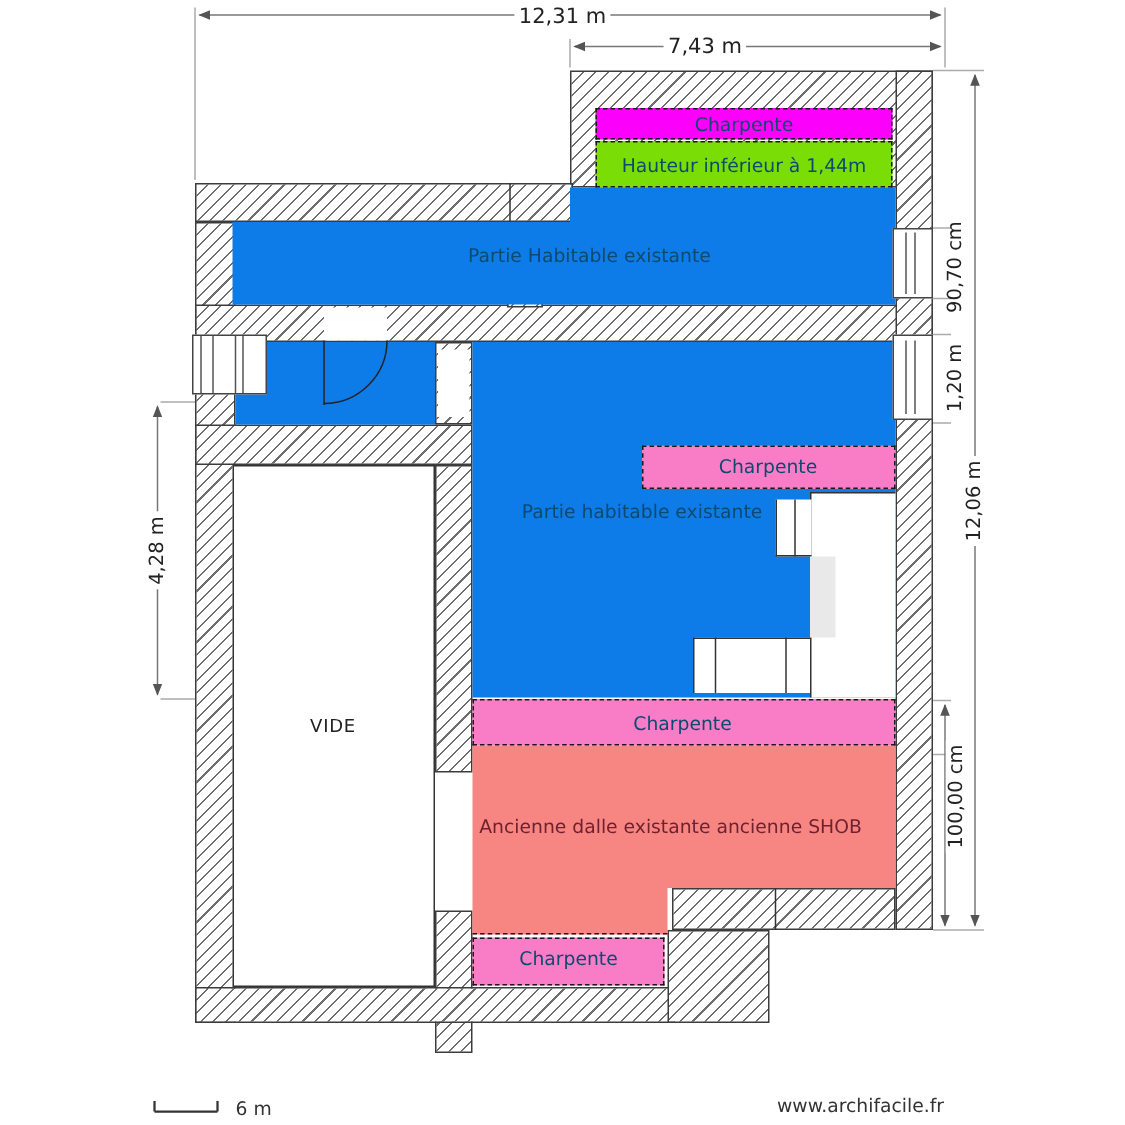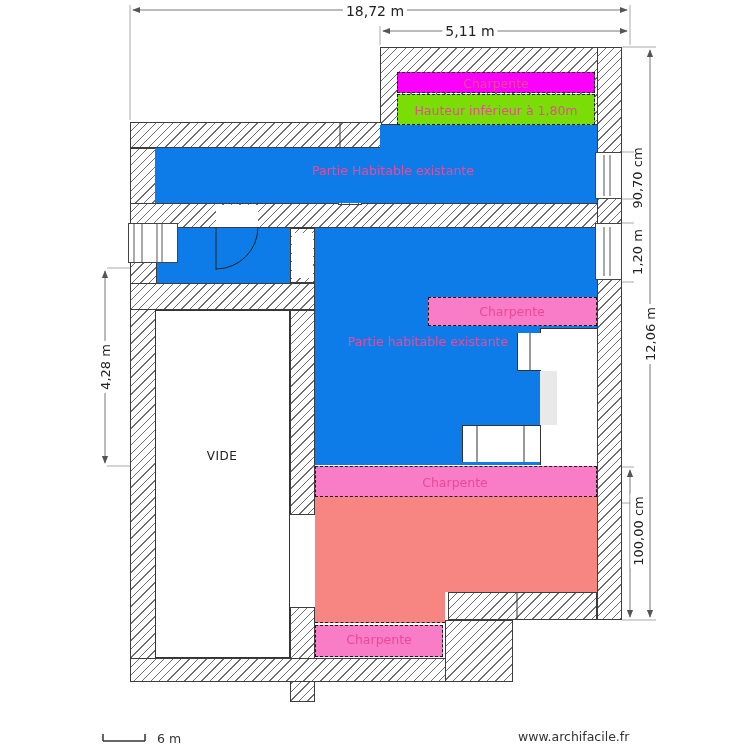--- a/index.html
+++ b/index.html
@@ -10,21 +10,21 @@
   .room{position:absolute;box-sizing:border-box;}
   .blue{background:#0e7ce8;}
   .magenta{background:#fb00fb;border:1px dashed #1a1a1a;}
   .green{background:#7ade06;border:1px dashed #1a1a1a;}
   .pink{background:#f97cc7;border:1px dashed #1a1a1a;}
   .salmon{background:#f78581;}
   .whitecut{position:absolute;background:#ffffff;box-sizing:border-box;}
   .graycut{position:absolute;background:#e9e9e9;}
   .vide{background:#ffffff;border:1px solid #333;}
   .lbl{position:absolute;transform:translate(-50%,-50%);white-space:nowrap;
-       font-size:12.5px;color:#ec4899;z-index:6;}
+       font-size:12.5px;color:#0c4a6e;z-index:6;}
   .maroon{color:#6e2230;}
   .dark{color:#222;}
   .dim{position:absolute;transform:translate(-50%,-50%);white-space:nowrap;
        font-size:13px;color:#222;background:#fff;padding:0 3px;z-index:6;}
   .rot{transform:translate(-50%,-50%) rotate(-90deg);}
   .nobg{background:transparent;}
   svg.overlay{position:absolute;left:0;top:0;z-index:5;pointer-events:none;}
   .footer{position:absolute;font-size:12.5px;color:#333;z-index:6;white-space:nowrap;}
 </style>
 </head>
@@ -132,30 +132,31 @@
     </g>
 
     <g stroke="#333" stroke-width="1.5" fill="none">
       <path d="M103,741 H145"></path>
         <path d="M103,734 V741"></path>
         <path d="M145,734 V741"></path>
     </g>
   </svg>
 
   <div class="lbl" style="left:496px;top:83px;">Charpente</div>
-  <div class="lbl" style="left:496px;top:110px;">Hauteur inférieur à 1,80m</div>
+  <div class="lbl" style="left:496px;top:110px;">Hauteur inférieur à 1,44m</div>
   <div class="lbl" style="left:393px;top:170px;">Partie Habitable existante</div>
   <div class="lbl" style="left:428px;top:341px;">Partie habitable existante</div>
   <div class="lbl" style="left:512px;top:311px;">Charpente</div>
-  <div class="lbl dark" style="left:222px;top:456px;font-size:12px;letter-spacing:0.5px;">VIDE</div>
+  <div class="lbl dark" style="left:222px;top:484px;font-size:12px;letter-spacing:0.5px;">VIDE</div>
   <div class="lbl" style="left:455px;top:482px;">Charpente</div>
+  <div class="lbl maroon" style="left:447px;top:551px;">Ancienne dalle existante ancienne SHOB</div>
   <div class="lbl" style="left:379px;top:639px;">Charpente</div>
 
-  <div class="dim" style="left:375px;top:11px;font-size:14px;">18,72 m</div>
-  <div class="dim" style="left:470px;top:31px;font-size:14px;">5,11 m</div>
+  <div class="dim" style="left:375px;top:11px;font-size:14px;">12,31 m</div>
+  <div class="dim" style="left:470px;top:31px;font-size:14px;">7,43 m</div>
   <div class="dim rot nobg" style="left:637px;top:178px;">90,70 cm</div>
   <div class="dim rot nobg" style="left:637px;top:252px;">1,20 m</div>
   <div class="dim rot" style="left:650px;top:334px;">12,06 m</div>
   <div class="dim rot" style="left:105px;top:367px;">4,28 m</div>
   <div class="dim rot" style="left:638px;top:531px;">100,00 cm</div>
 
   <div class="footer" style="left:157px;top:731px;">6 m</div>
   <div class="footer" style="left:518px;top:729px;text-align:right;">www.archifacile.fr</div>
 
 </div>

